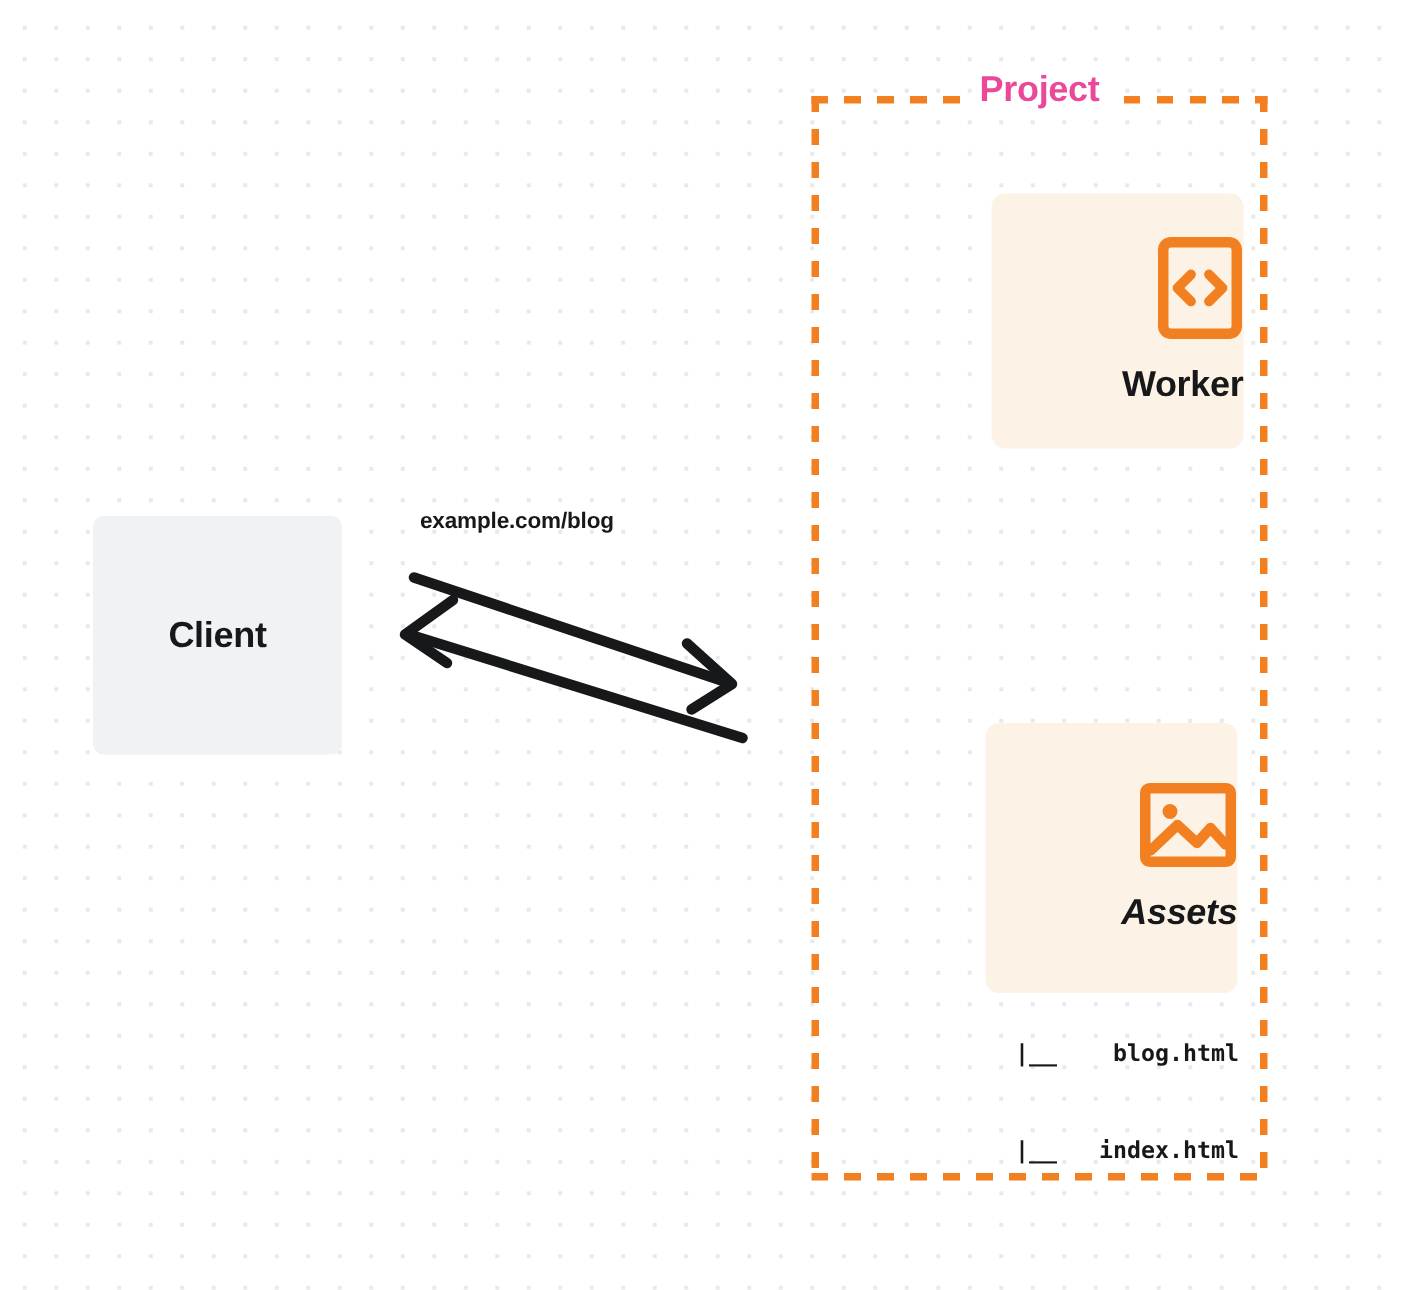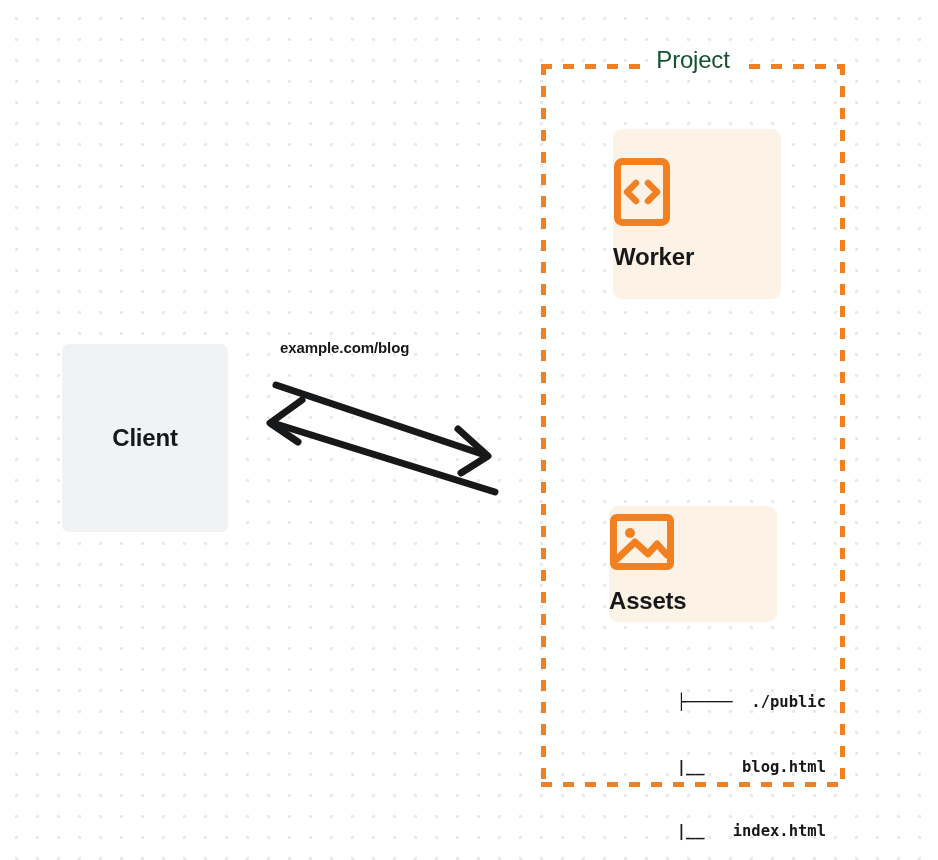--- a/index.html
+++ b/index.html
@@ -22,21 +22,21 @@
     background-size: 21px 21px;
     background-position: 6px 8px;
   }
 
   
   #client-node {
     position: absolute;
     left: 62px;
     top: 344px;
     width: 166px;
-    height: 188px;
+    height: 159px;
     background: #f1f2f4;
     border-radius: 7px;
     display: flex;
     align-items: center;
     justify-content: center;
   }
   #client-node .node-label {
     font-size: 24px;
     font-weight: 700;
     color: #17181a;
@@ -99,51 +99,53 @@
   #edge-left      { left: 0;   top: 0; height: 723px; }
   #edge-right     { right: 0;  top: 0; height: 723px; }
 
   #project-title {
     position: absolute;
     left: 0;
     right: 0;
     top: -16px;
     text-align: center;
     font-size: 24px;
-    font-weight: 400;
-    color: #14532d;
+    font-weight: 700;
+    color: #ec4899;
     letter-spacing: -0.2px;
     line-height: 1;
   }
   #project-title span {
     background: #ffffff;
     padding: 0 5px;
   }
 
   
   .service-card {
     position: absolute;
     width: 168px;
     background: #fdf2e6;
     border-radius: 9px;
     display: flex;
     flex-direction: column;
-    align-items: flex-start;
+    align-items: flex-end;
+    margin-left: 48px;
   }
   #worker-card {
     left: 72px;
     top: 65px;
     height: 170px;
     justify-content: center;
   }
   #assets-card {
     left: 68px;
-    top: 442px;
-    height: 116px;
+    top: 418px;
+    height: 180px;
     justify-content: center;
+    font-style: italic;
   }
   .service-card .card-icon {
     line-height: 0;
     margin-bottom: 16px;
   }
   .service-card .card-label {
     font-size: 24px;
     font-weight: 700;
     color: #17181a;
     letter-spacing: -0.2px;
@@ -219,20 +221,19 @@
         <svg width="66" height="58" viewBox="0 0 66 58">
           <rect x="4.5" y="4.5" width="57" height="49" rx="3" ry="3" fill="none" stroke="#F38020" stroke-width="7"></rect>
           <circle cx="21" cy="20" r="5" fill="#F38020"></circle>
           <polyline points="8,46 26,29 39,41 48,31 58,42" fill="none" stroke="#F38020" stroke-width="7" stroke-linecap="round" stroke-linejoin="round"></polyline>
         </svg>
       </div>
       <span class="card-label">Assets</span>
     </div>
 
     <div id="asset-file-tree">
-      <span class="tree-row">├─────  ./public</span>
       <span class="tree-row">      |__    blog.html</span>
       <span class="tree-row">      |__   index.html</span>
       
     </div>
 
   </div>
 </div>
 
 </body></html>

